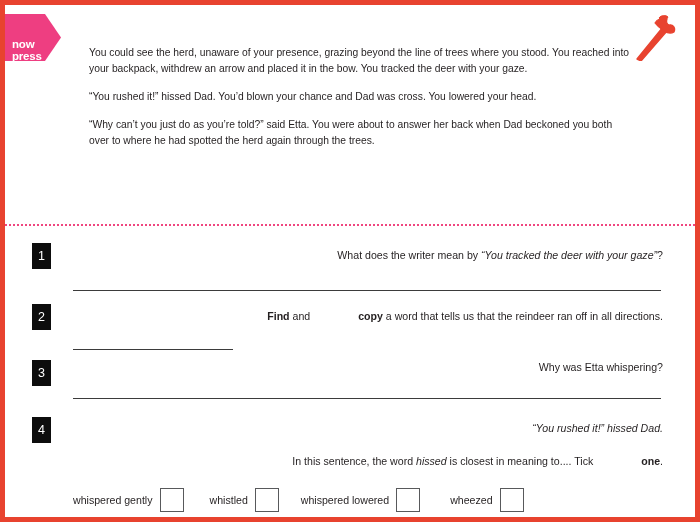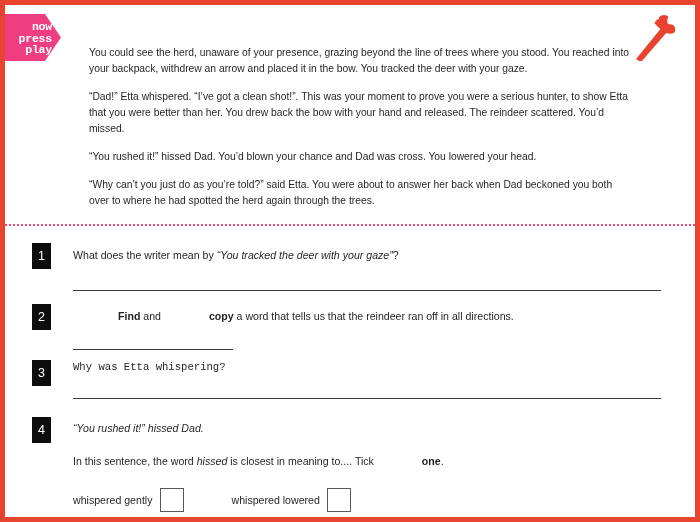--- a/index.html
+++ b/index.html
@@ -30,29 +30,29 @@
   .logo-shape {
     position: absolute;
     left: 0;
     top: 0;
     width: 56px;
     height: 47px;
   }
   .logo-text {
     position: absolute;
     left: 7px;
-    top: 7px;
+    top: 25px;
     width: 40px;
     color: #ffffff;
     font-size: 11.5px;
     line-height: 11.5px;
     font-weight: bold;
     letter-spacing: -0.2px;
-    text-align: right;
-    font-family: Liberation Mono, monospace;
+    text-align: left;
+    font-family: Liberation Sans, sans-serif;
   }
   .logo-text span { display: block; }
   
   .axe-icon {
     position: absolute;
     right: 18px;
     top: 10px;
     width: 44px;
     height: 46px;
   }
@@ -100,20 +100,21 @@
     text-align: center;
     font-family: "Liberation Sans", sans-serif;
   }
   .qtext {
     position: absolute;
     left: 68px;
     font-size: 10.6px;
     line-height: 16px;
     color: #231f20;
     width: 590px;
+    text-align: right;
   }
   .ansline {
     position: absolute;
     left: 68px;
     border-top: 1.1px solid #3b3b3b;
     height: 0;
   }
   .ansline.full  { width: 588px; }
   .ansline.short { width: 160px; }
   
@@ -164,49 +165,56 @@
   <svg class="axe-icon" viewBox="0 0 44 46" xmlns="http://www.w3.org/2000/svg">
     <g fill="#e8432f" stroke="#e8432f">
       <path d="M4 44 L30 12 L34 16 L8 46 Z" stroke-width="1.4" stroke-linejoin="round"></path>
       <path d="M22 8 C24 4 30 2 34 4 C33 7 34 9 36 10 C40 9 43 13 41 17 C38 19 34 18 31 16 C28 14 25 12 22 8 Z" stroke-width="1.2" stroke-linejoin="round"></path>
       <path d="M26 3 C28 0 33 0 35 2 L31 8 Z" stroke-width="1"></path>
     </g>
   </svg>
 
   <div class="passage" id="passage">
       <p>You could see the herd, unaware of your presence, grazing beyond the line of trees where you stood. You reached into your backpack, withdrew an arrow and placed it in the bow. You tracked the deer with your gaze.</p>
-      <p>“Dad!” Etta whispered. “I’ve got a clean shot!”. This was your moment to prove you were a serious hunter, to show Etta that you were better than her. You drew back the bow with your hand and released. The reindeer scattered. You’d missed.</p>
       <p>“You rushed it!” hissed Dad.  You’d blown your chance and Dad was cross. You lowered your head.</p>
       <p>“Why can’t you just do as you’re told?” said Etta. You were about to answer her back when Dad beckoned you both over to where he had spotted the herd again through the trees.</p>
     </div>
 
   <div class="divider"></div>
 
   <div class="questions" id="questions">
       <div class="qnum" style="top: 6px;">1</div>
       <div class="qtext" style="top: 10px;">What does the writer mean by <em>“You tracked the deer with your gaze”</em>?</div>
       <div class="ansline full" style="top: 53px;"></div>
       <div class="qnum" style="top: 67px;">2</div>
       <div class="qtext" style="top: 71px;"><strong>Find</strong> and <strong>copy</strong> a word that tells us that the reindeer ran off in all directions.</div>
       <div class="ansline short" style="top: 112px;"></div>
       <div class="qnum" style="top: 123px;">3</div>
-      <div class="qtext" style="top: 122px; font-family: Liberation Mono, monospace;">Why was Etta whispering?</div>
+      <div class="qtext" style="top: 122px;">Why was Etta whispering?</div>
       <div class="ansline full" style="top: 161px;"></div>
       <div class="qnum" style="top: 180px;">4</div>
       <div class="qtext" style="top: 183px;"><em>“You rushed it!” hissed Dad.</em></div>
       <div class="qtext" style="top: 216px;">In this sentence, the word <em>hissed</em> is closest in meaning to.... Tick <strong>one</strong>.</div>
     </div>
 
   <div class="options" id="options">
       <div class="option">
         <span class="option-label">whispered gently</span>
         <span class="tickbox"></span>
       </div>
       <span class="gap-a"></span>
+      <div class="option">
+        <span class="option-label">whistled</span>
+        <span class="tickbox"></span>
+      </div>
       <span class="gap-b"></span>
       <div class="option">
         <span class="option-label">whispered lowered</span>
         <span class="tickbox"></span>
       </div>
       <span class="gap-c"></span>
+      <div class="option">
+        <span class="option-label">wheezed</span>
+        <span class="tickbox"></span>
+      </div>
     </div>
 
 </div>
 
 </body></html>

